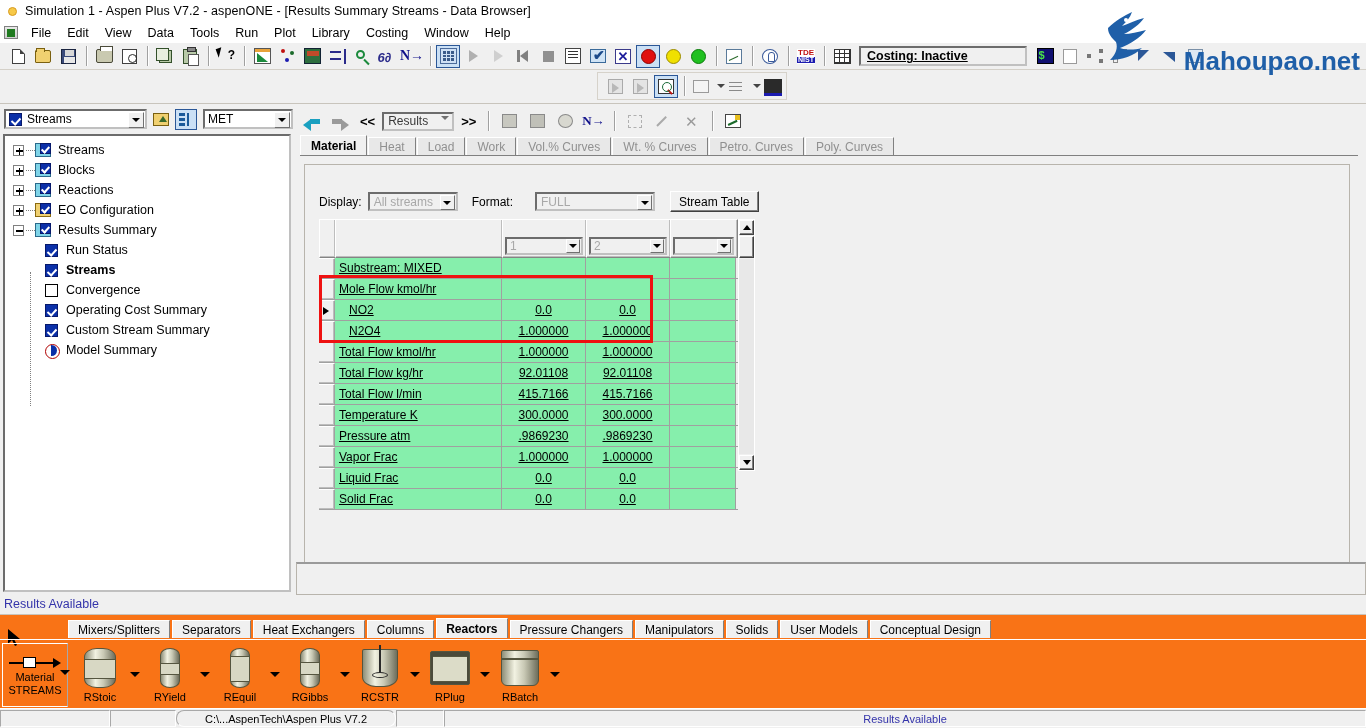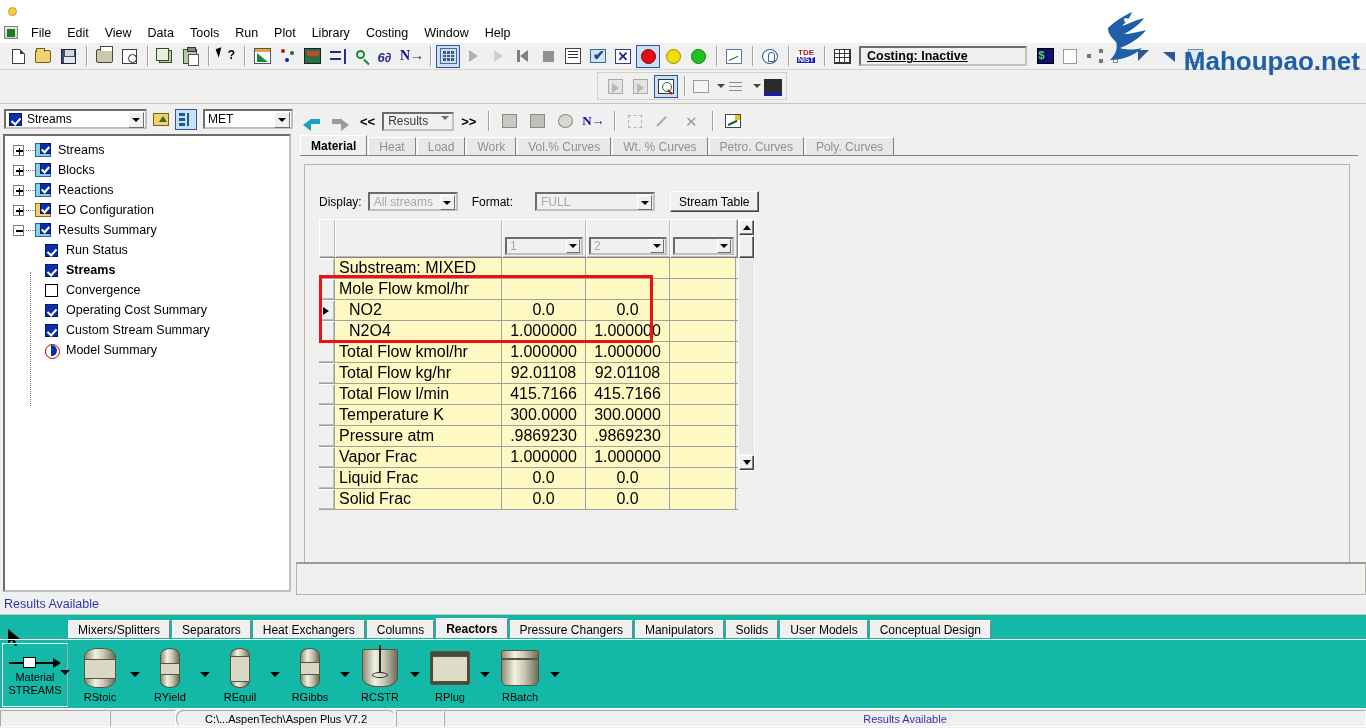--- a/index.html
+++ b/index.html
@@ -202,42 +202,42 @@
   
   .gridwrap{position:absolute;left:14px;top:54px;width:436px;height:290px;}
   .ghdr{position:absolute;left:0;top:0;width:419px;height:39px;}
   .ghdr .hc{position:absolute;top:0;height:39px;background:#f0f0f0;border:1px solid #fff;border-right-color:#848484;border-bottom-color:#848484;box-shadow:inset -1px -1px 0 #bdbdbd;}
   .hcombo{position:absolute;bottom:2px;left:2px;right:3px;height:18px;border:2px inset #c0c0c0;background:#f0f0f0;color:#a8a8a8;font-size:12px;display:flex;align-items:center;padding-left:3px;}
   .grid{position:absolute;left:0;top:39px;width:419px;}
   .grow{display:flex;height:21px;border-bottom:1px solid #a0a0a0;}
   .gsel{width:16px;border-right:1px solid #a0a0a0;background:#f0f0f0;position:relative;
     border-top:1px solid #fff;box-shadow:inset -1px -1px 0 #bdbdbd;}
   .gsel.cur:after{content:"";position:absolute;left:4px;top:6px;width:0;height:0;border-left:6px solid #000;border-top:4px solid transparent;border-bottom:4px solid transparent;}
-  .gc{border-right:1px solid #a0a0a0;background:#fef9c3;font-size:16px;display:flex;align-items:center;padding-left:4px;overflow:hidden;white-space:nowrap;}
+  .gc{border-right:1px solid #a0a0a0;background:#86efac;font-size:12px;display:flex;align-items:center;padding-left:4px;overflow:hidden;white-space:nowrap;text-decoration:underline;}
   .gc.num{justify-content:center;padding-left:0;}
   .gc.c1{width:167px;}
   .gc.c2{width:84px;}
   .gc.c3{width:84px;}
   .gc.c4{width:66px;}
   .gc.indent{padding-left:14px;}
   .vscroll{position:absolute;left:419px;top:0;width:17px;height:252px;background:#f0f0f0;border:1px solid #fff;}
   .sbtn{width:15px;height:15px;background:#f0f0f0;border:1px solid #fff;border-right-color:#404040;border-bottom-color:#404040;box-shadow:inset -1px -1px 0 #808080;display:flex;align-items:center;justify-content:center;}
   .sthumb{position:absolute;left:0;top:16px;width:15px;height:22px;background:#f0f0f0;border:1px solid #fff;border-right-color:#404040;border-bottom-color:#404040;box-shadow:inset -1px -1px 0 #808080;}
   .strack{position:absolute;left:0;top:39px;width:15px;bottom:16px;background:#e8e8e8;}
 
   .redbox{position:absolute;left:319px;top:275px;width:334px;height:68px;border:3px solid #ee1111;pointer-events:none;z-index:40;}
 
   .bottompane{position:absolute;left:296px;top:562px;width:1070px;height:33px;background:#f0f0f0;border:1px solid #b8b4ac;border-top:2px solid #9a9a9a;}
 
   
   .resavail{position:absolute;left:4px;top:597px;font-size:12.5px;color:#3333aa;}
   .resline{position:absolute;left:0;top:614px;width:1366px;height:1px;background:#c8c4bc;}
 
   
-  .palette{position:absolute;left:0;top:615px;width:1366px;height:93px;background:#14b8a6;}
+  .palette{position:absolute;left:0;top:615px;width:1366px;height:93px;background:#f97316;}
   .pal-tabs{position:absolute;left:68px;top:4px;height:19px;display:flex;align-items:flex-end;}
   .ptab{height:18px;padding:0 9px;background:#f0f0f0;border:1px solid #fff;border-right-color:#808080;border-bottom:none;
     font-size:12px;display:flex;align-items:center;margin-right:2px;}
   .ptab.active{font-weight:bold;height:20px;}
   .cursor-ic{position:absolute;left:8px;top:14px;}
   .pal-body{position:absolute;left:0;top:24px;width:1366px;height:69px;border-top:1px solid #fff;}
   .streams-box{position:absolute;left:2px;top:3px;width:66px;height:64px;border:1px solid #fff;border-right:1px solid #a8a8a8;
     display:flex;flex-direction:column;align-items:center;justify-content:center;font-size:11px;}
   .matline{width:52px;height:16px;position:relative;margin-bottom:1px;}
   .matline .ln{position:absolute;left:0;top:8px;width:44px;height:1.5px;background:#000;}
@@ -278,20 +278,21 @@
 </style>
 </head>
 <body>
 
 <div id="app">
 
   <div class="titlebar">
     <span class="sun-icon">
       <span class="core"></span>
     </span>
+    <span class="tb-text">Simulation 1 - Aspen Plus V7.2 - aspenONE - [Results Summary Streams - Data Browser]</span>
   </div>
 
   <div class="menubar">
     <span class="menu-doc-icon"></span>
     <span class="mi">File</span>
     <span class="mi">Edit</span>
     <span class="mi">View</span>
     <span class="mi">Data</span>
     <span class="mi">Tools</span>
     <span class="mi">Run</span>

